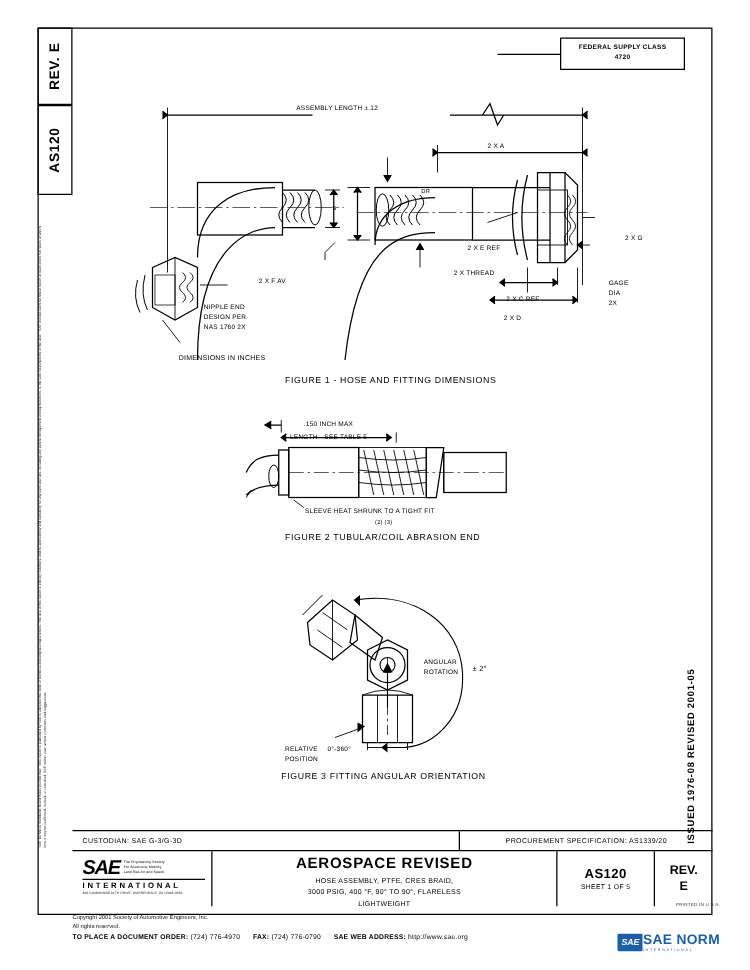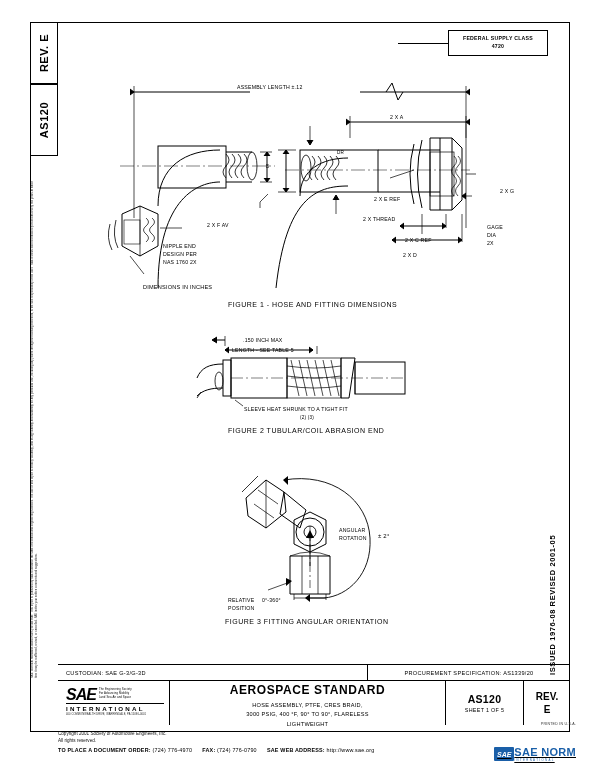--- a/index.html
+++ b/index.html
@@ -56,21 +56,21 @@
   .sae-tag{font-size:2.8px;line-height:1.35;letter-spacing:0.1px;}
   .sae-intl{font-size:6.2px;font-weight:bold;letter-spacing:2.2px;margin-top:1px;}
   .sae-rule{height:0.9px;background:#000;margin:0.5px 0;}
   .sae-addr{font-size:2.6px;letter-spacing:0.1px;margin-top:1px;color:#222;}
 
   .foot{position:absolute;left:58px;top:730px;width:512px;}
   .foot .c1{font-size:4.6px;line-height:1.6;color:#111;}
   .foot .c2{font-size:5.4px;font-weight:bold;margin-top:2px;letter-spacing:0.2px;}
   .foot .c2 i{font-style:normal;font-weight:normal;}
 
-  .norm{position:absolute;right:24px;bottom:14px;display:flex;align-items:center;gap:0;text-decoration:underline;}
+  .norm{position:absolute;right:24px;bottom:14px;display:flex;align-items:center;gap:0;}
   .norm-badge{width:20px;height:14px;background:#1a5fa8;color:#fff;font-size:7px;font-weight:bold;display:flex;align-items:center;justify-content:center;font-style:italic;border-radius:1px;}
   .norm-t{font-size:11px;font-weight:bold;color:#1a5fa8;letter-spacing:0.3px;}
   .norm-s{font-size:2.8px;color:#1a5fa8;letter-spacing:1.4px;}
   .printed{position:absolute;right:24px;top:722px;font-size:3.6px;color:#333;letter-spacing:0.2px;}
 </style>
 </head>
 <body>
 
 <div class="page">
 
@@ -348,21 +348,21 @@
               <div class="sae-tag">For Advancing Mobility</div>
               <div class="sae-tag">Land Sea Air and Space</div>
             </div>
           </div>
           <div class="sae-rule"></div>
           <div class="sae-intl">INTERNATIONAL</div>
           <div class="sae-addr">400 COMMONWEALTH DRIVE, WARRENDALE, PA 15096-0001</div>
         </div>
       </div>
       <div class="tb-title">
-        <div class="tb-main">AEROSPACE STANDARD</div>
+        <div class="tb-main">AEROSPACE REVISED</div>
         <div class="tb-rule"></div>
         <div class="tb-sub">HOSE ASSEMBLY, PTFE, CRES BRAID,</div>
         <div class="tb-sub">3000 PSIG, 400 °F, 90° TO 90°, FLARELESS</div>
         <div class="tb-sub">LIGHTWEIGHT</div>
       </div>
       <div class="tb-num">
         <div class="n">AS120</div>
         <div class="s">SHEET 1 OF 5</div>
       </div>
       <div class="tb-rev">

